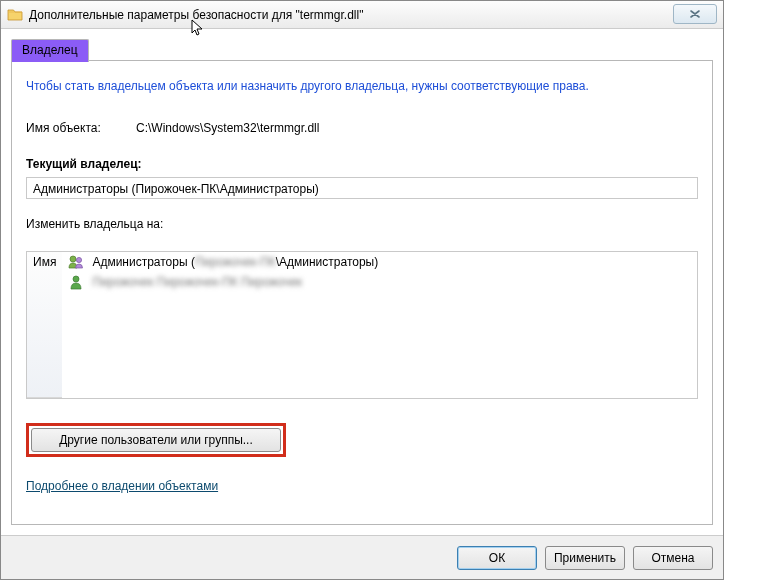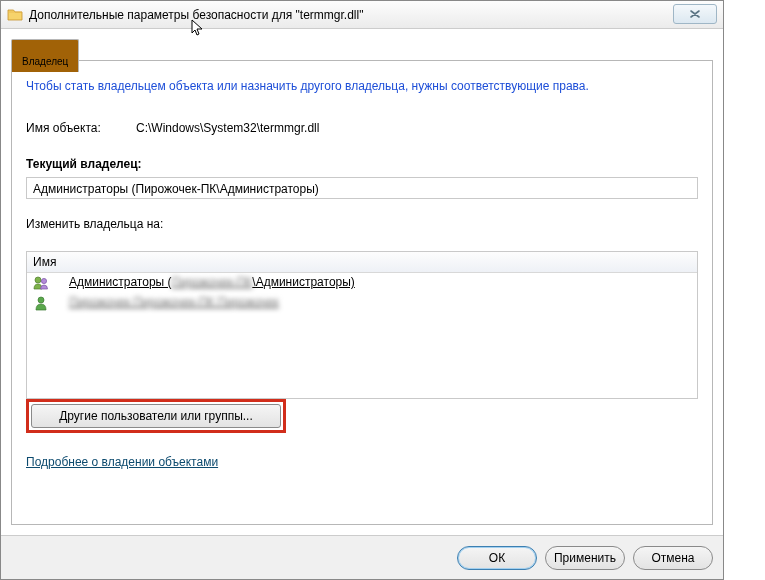--- a/index.html
+++ b/index.html
@@ -71,23 +71,23 @@
   }
   .tab-strip {
     display: flex;
     height: 22px;
     position: relative;
     z-index: 2;
   }
   .tab {
     border: 1px solid #b7b7b7;
     border-bottom: none;
-    background: #a16207;
-    padding: 16px 10px;
-    font-size: 10px;
+    background: #8b5cf6;
+    padding: 3px 10px;
+    font-size: 12px;
     border-radius: 2px 2px 0 0;
     margin-bottom: -1px;
   }
   .tab-content {
     border: 1px solid #b7b7b7;
     flex: 1;
     background: #fff;
     padding: 14px 14px 14px 14px;
     display: flex;
     flex-direction: column;
@@ -111,39 +111,39 @@
     margin-bottom: 18px;
     height: 22px;
     line-height: 14px;
   }
   .change-label { margin-bottom: 20px; }
   .list-box {
     border: 1px solid #c9c9c9;
     background: #fff;
     height: 148px;
     display: flex;
-    flex-direction: column;
+    flex-direction: row;
+    margin-bottom: 24px;
   }
   .list-header {
     background: linear-gradient(to bottom, #fdfdfd, #eef1f6);
     border-bottom: 1px solid #d8d8d8;
     padding: 3px 6px;
     font-size: 12px;
   }
   .list-body {
     flex: 1;
     overflow: auto;
   }
   .list-row {
     display: flex;
-    align-items: flex-start;
+    align-items: center;
     padding: 2px 6px;
-    gap: 20px;
+    gap: 8px;
     cursor: default;
-    text-decoration: underline;
   }
   .list-row .user-icon {
     width: 16px; height: 16px;
     display: inline-block;
   }
   .list-row .blurred {
     filter: blur(2.5px);
     color: #777;
   }
   .other-btn-wrap {
@@ -178,21 +178,21 @@
     align-items: center;
     justify-content: flex-end;
     padding: 0 10px;
     gap: 8px;
   }
   .footer button {
     min-width: 80px;
     height: 24px;
     background: linear-gradient(to bottom, #f5f5f5, #e3e3e3);
     border: 1px solid #8a8a8a;
-    border-radius: 12px;
+    border-radius: 3px;
     font-family: inherit;
     font-size: 12px;
     cursor: pointer;
   }
   .footer button.default {
     border: 1px solid #3c7fb1;
     box-shadow: 0 0 0 1px #a3d0ef inset;
   }
 </style>
 </head>

